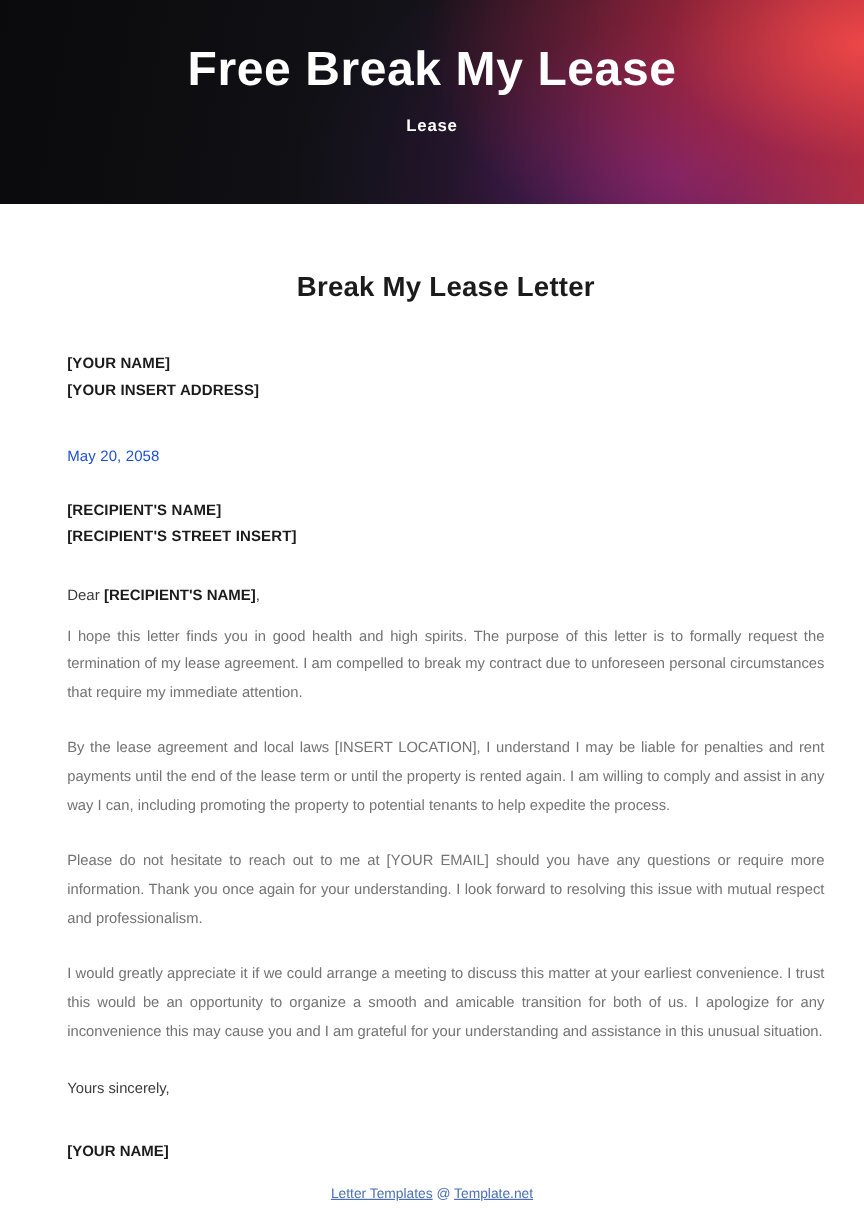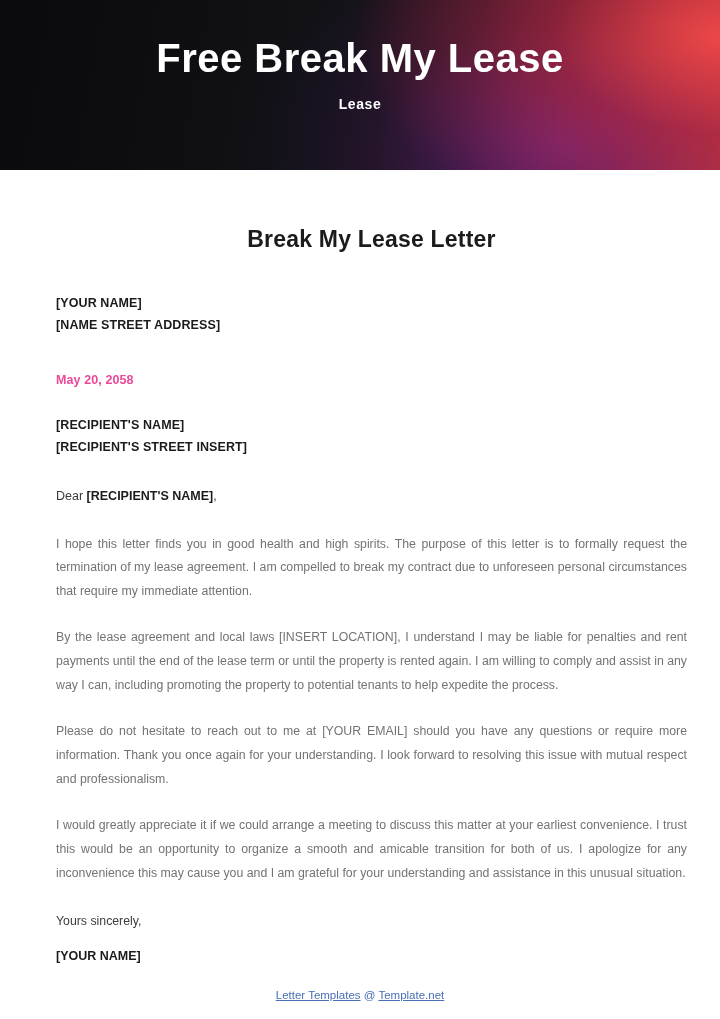--- a/index.html
+++ b/index.html
@@ -89,43 +89,43 @@
   }
   .line-strong {
     font-size: 12.5px;
     font-weight: bold;
     color: #1b1b1b;
     line-height: 1.75;
     letter-spacing: 0.1px;
   }
   .date-line {
     font-size: 12.5px;
-    font-weight: bold;
-    color: #ec4899;
+    font-weight: normal;
+    color: #1d4ed8;
     margin: 36px 0 28px 0;
     letter-spacing: 0.1px;
   }
   .addr-block { margin-bottom: 30px; }
   .salutation {
     font-size: 12.5px;
     color: #3a3a3a;
-    margin-bottom: 30px;
+    margin-bottom: 16px;
   }
   .salutation b { color: #1b1b1b; }
   .para {
     font-size: 12.3px;
     line-height: 1.95;
     color: #737373;
     text-align: justify;
     margin: 0 0 22px 0;
   }
   .closing {
     font-size: 12.3px;
     color: #3c3c3c;
-    margin: 28px 0 21px 0;
+    margin: 28px 0 38px 0;
   }
   .signature {
     font-size: 12.5px;
     font-weight: bold;
     color: #1b1b1b;
   }
 
   
   .footer {
     flex: 0 0 auto;
@@ -152,21 +152,21 @@
       <div class="banner-sub">Lease</div>
     </div>
   </div>
 
   <div class="letter">
 
     <div class="doc-title">Break My Lease Letter</div>
 
     <div class="block addr-block">
       <div class="line-strong">[YOUR NAME]</div>
-      <div class="line-strong">[NAME STREET ADDRESS]</div>
+      <div class="line-strong">[YOUR INSERT ADDRESS]</div>
     </div>
 
     <div class="date-line">May 20, 2058</div>
 
     <div class="block addr-block">
       <div class="line-strong">[RECIPIENT'S NAME]</div>
       <div class="line-strong">[RECIPIENT'S STREET INSERT]</div>
     </div>
 
     <div class="salutation"><span>Dear </span><b>[RECIPIENT'S NAME]</b><span>,</span></div>

